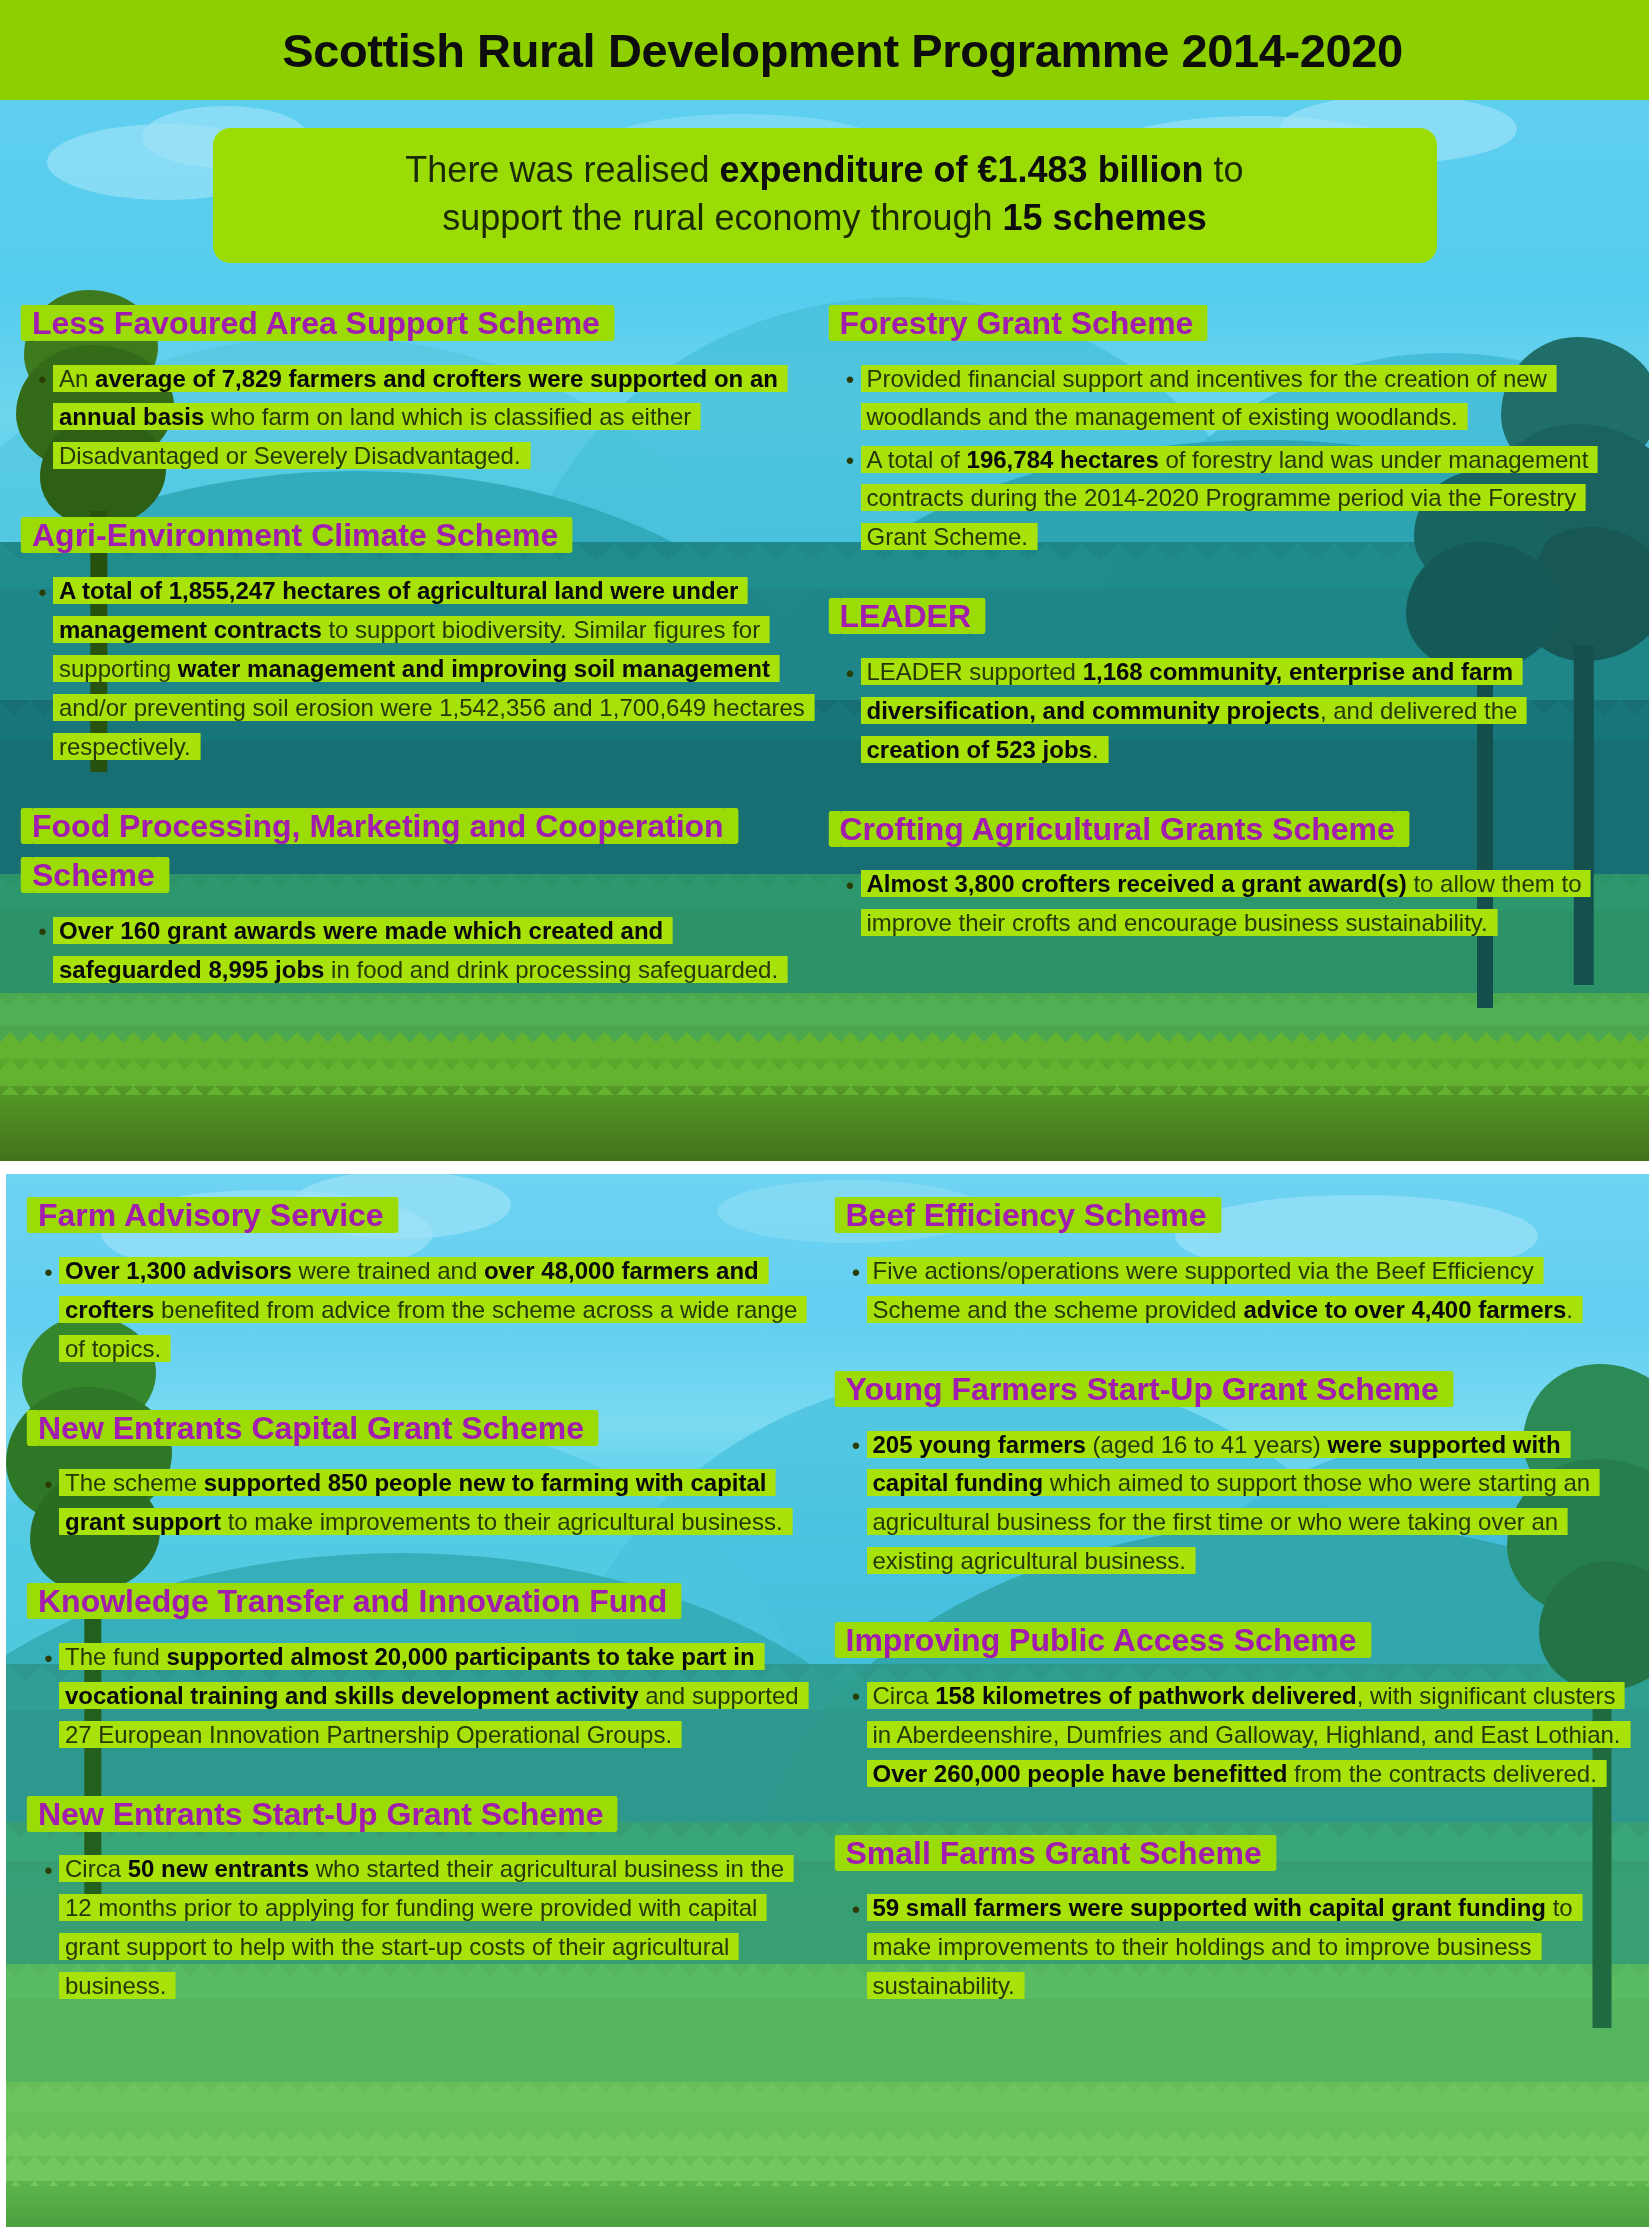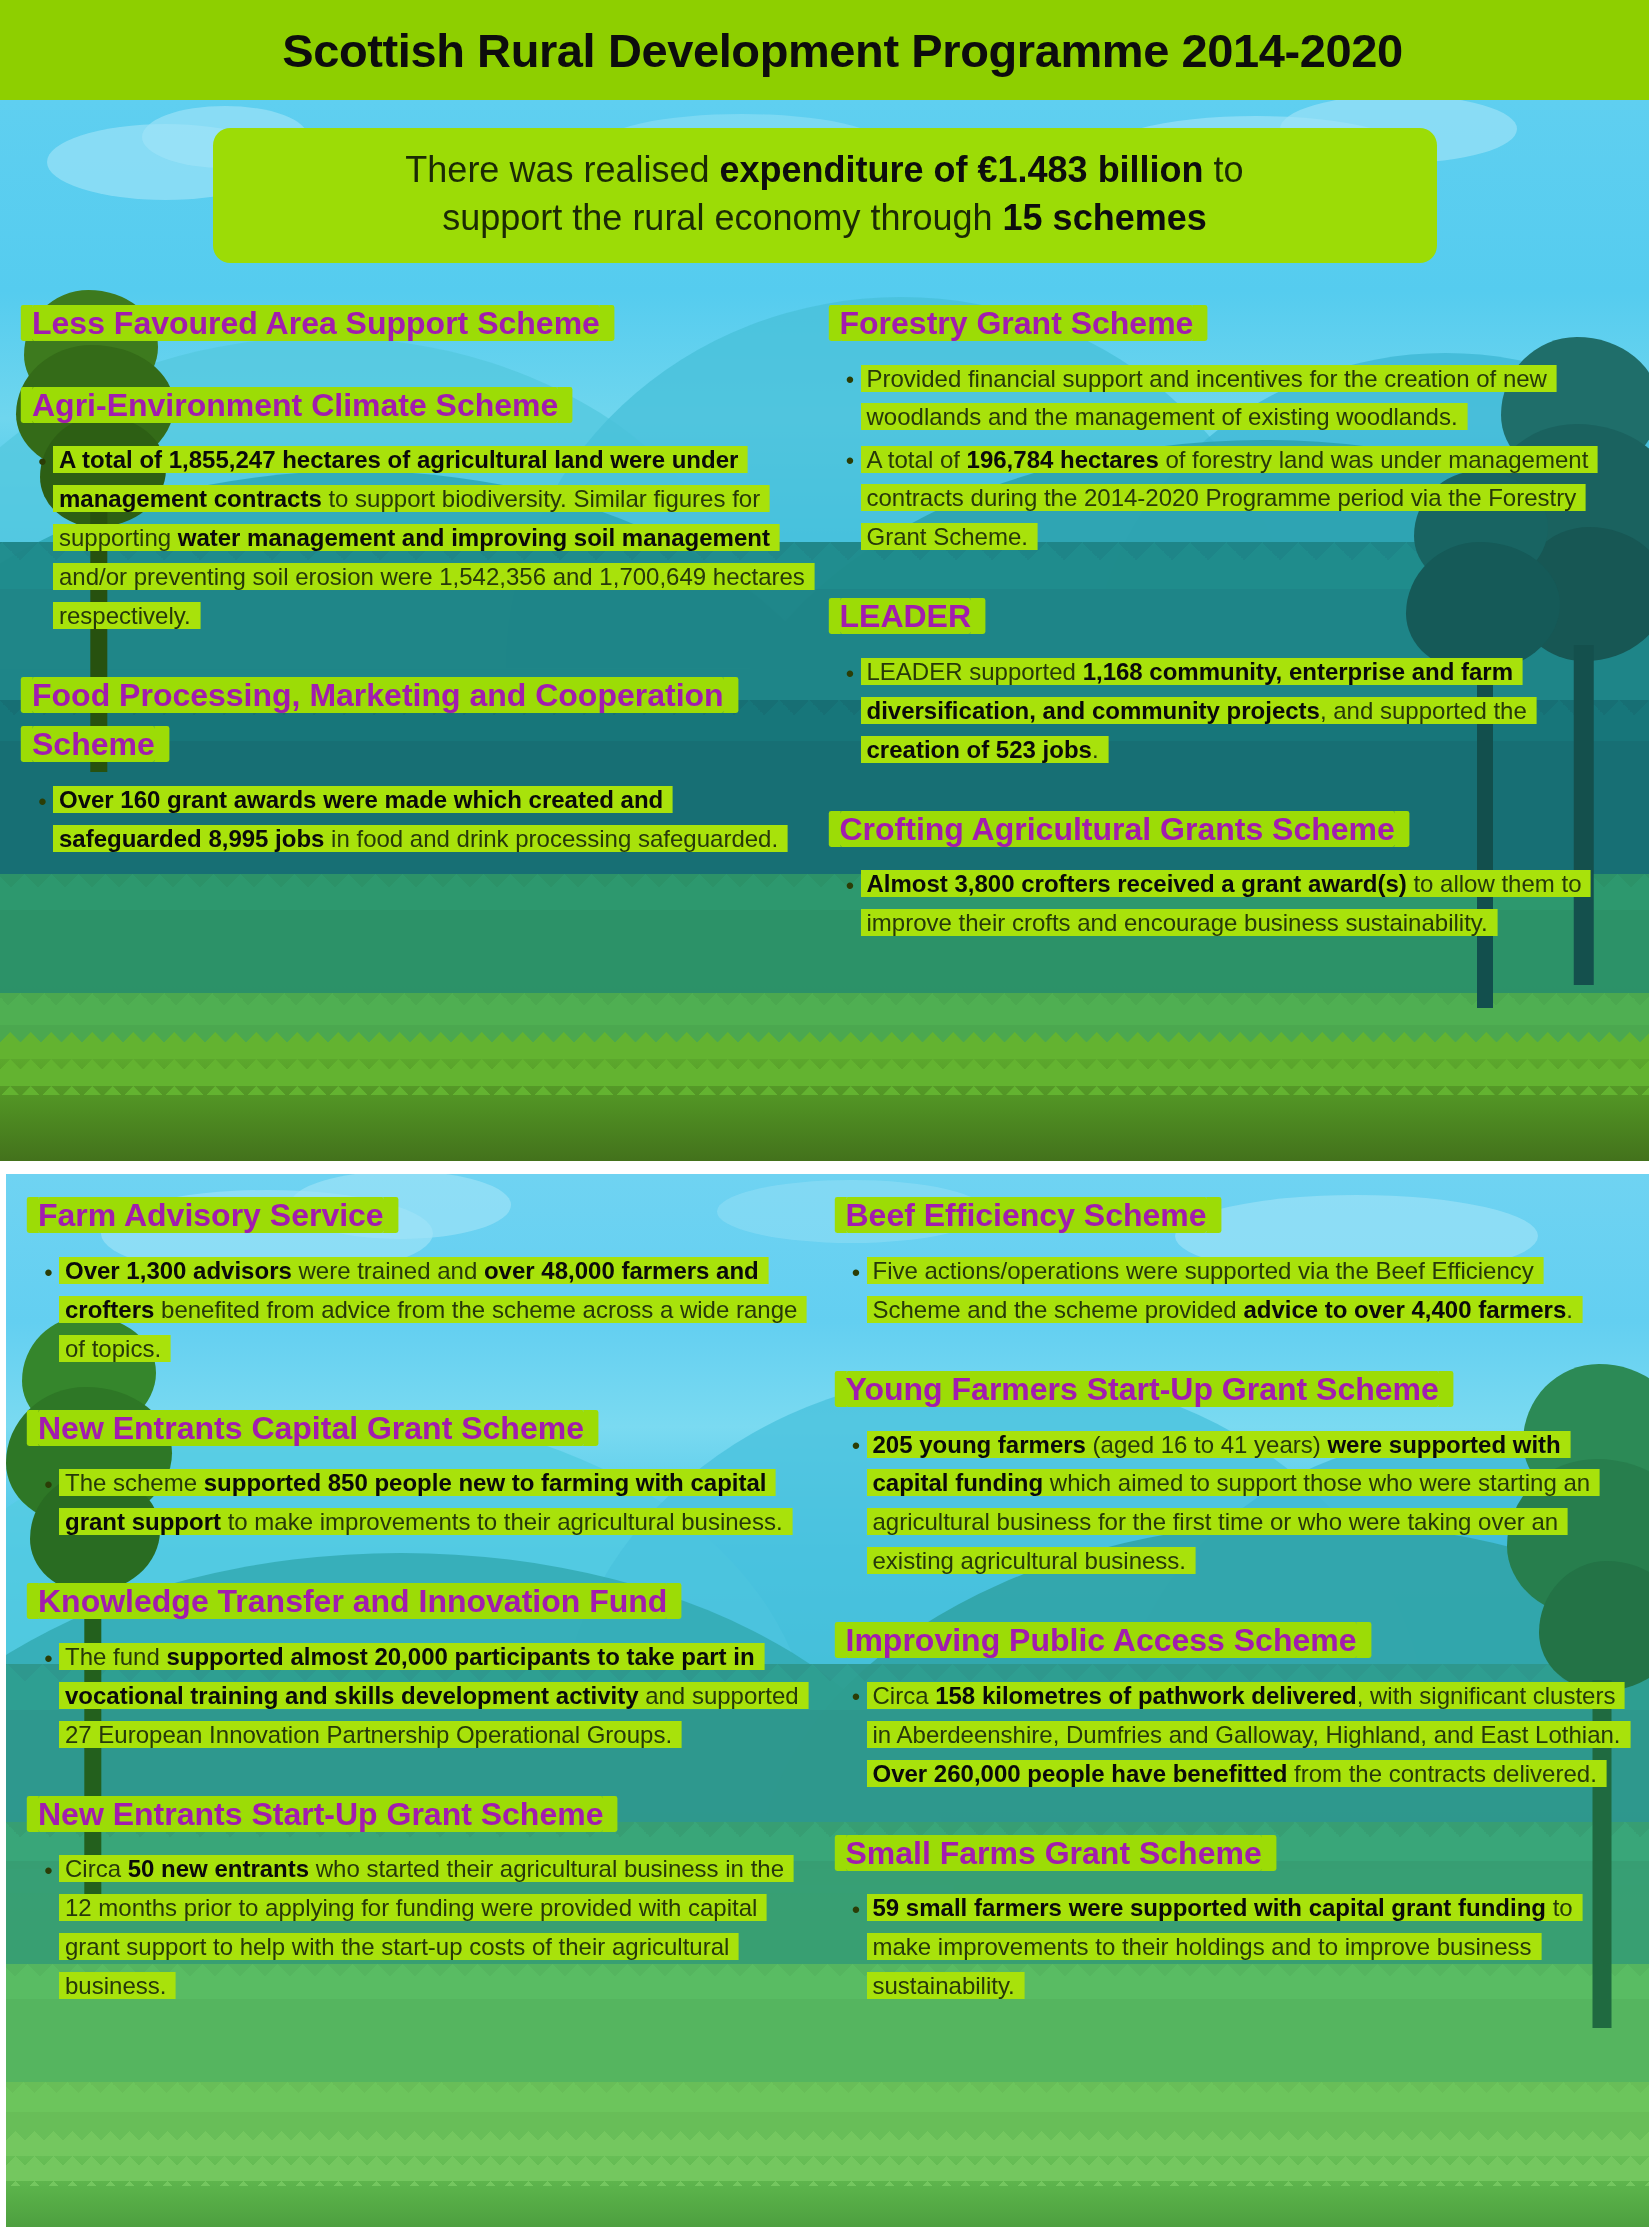--- a/index.html
+++ b/index.html
@@ -153,20 +153,23 @@
     </p>
     <p>
       <span>support the rural economy through </span><b>15 schemes</b>
     </p>
   </div>
 
   <div class="content" style="padding-top:199px;">
     <div class="col" id="top-left">
         <div class="scheme">
           <div><span class="scheme-title">Less Favoured Area Support Scheme</span></div>
+          <ul class="bullets">
+            <li><span class="btext"><span>An </span><b>average of 7,829 farmers and crofters were supported on an annual basis</b><span> who farm on land which is classified as either Disadvantaged or Severely Disadvantaged.</span></span></li>
+          </ul>
         </div>
         <div class="scheme">
           <div><span class="scheme-title">Agri-Environment Climate Scheme</span></div>
           <ul class="bullets">
             <li><span class="btext"><b>A total of 1,855,247 hectares of agricultural land were under management contracts</b><span> to support biodiversity. Similar figures for supporting </span><b>water management and improving soil management</b><span> and/or preventing soil erosion were 1,542,356 and 1,700,649 hectares respectively.</span></span></li>
           </ul>
         </div>
         <div class="scheme">
           <div><span class="scheme-title">Food Processing, Marketing and Cooperation Scheme</span></div>
           <ul class="bullets">
@@ -178,21 +181,21 @@
         <div class="scheme">
           <div><span class="scheme-title">Forestry Grant Scheme</span></div>
           <ul class="bullets">
             <li><span class="btext"><span>Provided financial support and incentives for the creation of new woodlands and the management of existing woodlands.</span></span></li>
             <li><span class="btext"><span>A total of </span><b>196,784 hectares</b><span> of forestry land was under management contracts during the 2014-2020 Programme period via the Forestry Grant Scheme.</span></span></li>
           </ul>
         </div>
         <div class="scheme">
           <div><span class="scheme-title">LEADER</span></div>
           <ul class="bullets">
-            <li><span class="btext"><span>LEADER supported </span><b>1,168 community, enterprise and farm diversification, and community projects</b><span>, and supported the </span><b>creation of 523 jobs</b><span>.</span></span></li>
+            <li><span class="btext"><span>LEADER supported </span><b>1,168 community, enterprise and farm diversification, and community projects</b><span>, and delivered the </span><b>creation of 523 jobs</b><span>.</span></span></li>
           </ul>
         </div>
         <div class="scheme">
           <div><span class="scheme-title">Crofting Agricultural Grants Scheme</span></div>
           <ul class="bullets">
             <li><span class="btext"><b>Almost 3,800 crofters received a grant award(s)</b><span> to allow them to improve their crofts and encourage business sustainability.</span></span></li>
           </ul>
         </div>
       </div>
   </div>

